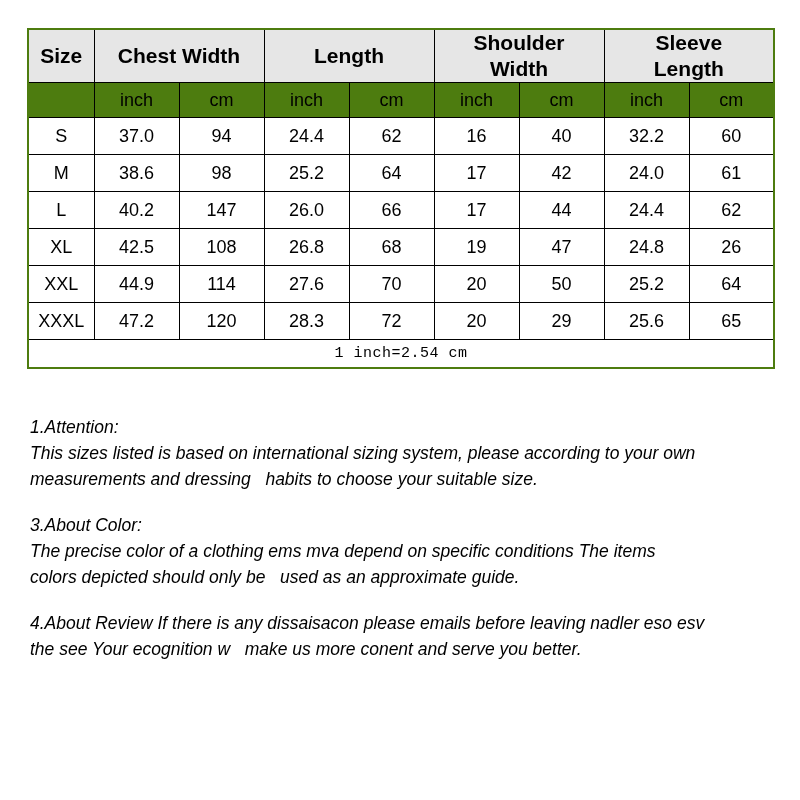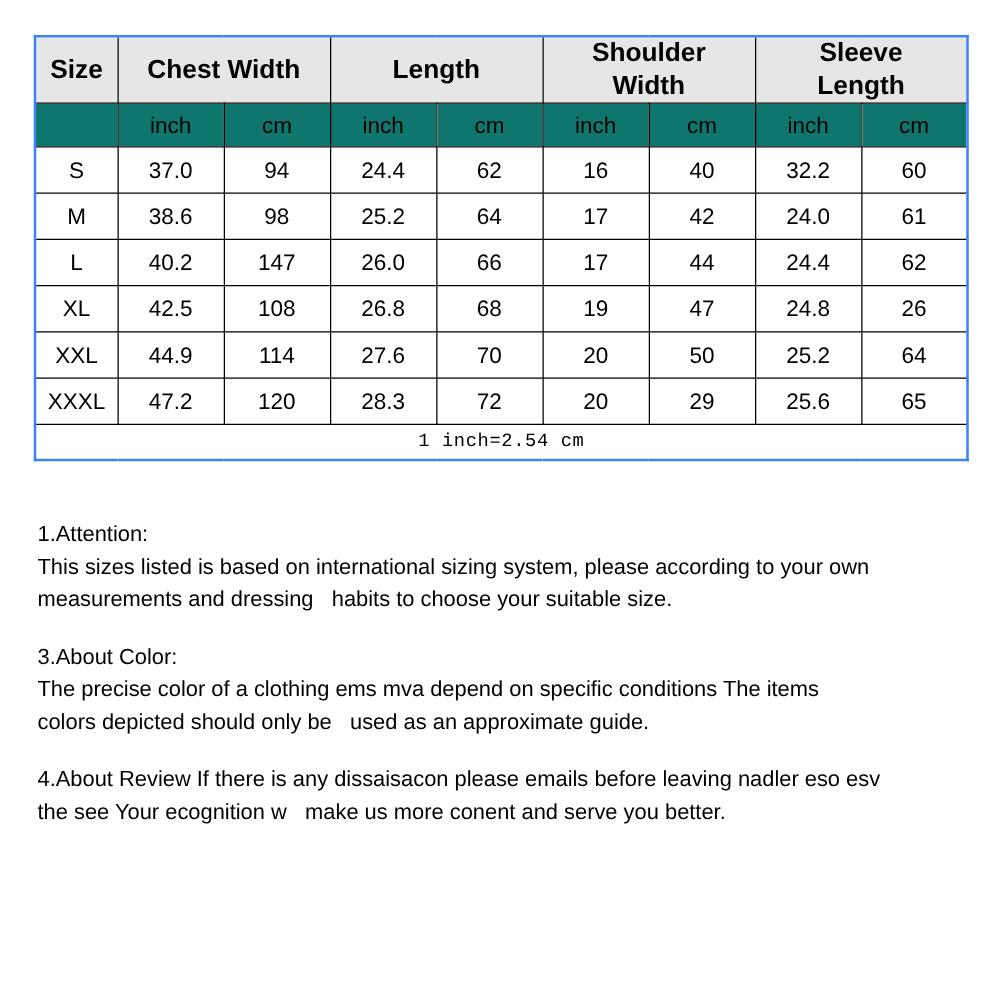--- a/index.html
+++ b/index.html
@@ -20,21 +20,21 @@
   
   .chart-wrap {
     position: absolute;
     left: 27px;
     top: 28px;
   }
   table.size-chart {
     border-collapse: collapse;
     table-layout: fixed;
     width: 747px;
-    border: 2px solid #3b82f6;
+    border: 2px solid #4d7c0f;
   }
   table.size-chart th,
   table.size-chart td {
     border: 1px solid #000000;
     text-align: center;
     vertical-align: middle;
     padding: 0;
     overflow: hidden;
   }
   col.c-size  { width: 66px; }
@@ -42,21 +42,21 @@
   tr.group-row th {
     height: 52px;
     background: #e6e6e6;
     font-size: 21px;
     font-weight: bold;
     line-height: 1.22;
     white-space: pre-line;
   }
   tr.unit-row td {
     height: 34px;
-    background: #0f766e;
+    background: #4d7c0f;
     font-size: 18px;
     font-weight: normal;
   }
   tr.data-row td {
     height: 36px;
     font-size: 18px;
   }
   tr.foot-row td {
     height: 27px;
     font-family: "Liberation Mono", monospace;
@@ -69,20 +69,21 @@
     position: absolute;
     left: 30px;
     top: 414px;
     width: 756px;
     font-size: 17.5px;
     line-height: 26px;
   }
   .note {
     margin: 0 0 20px 0;
     white-space: pre-wrap;
+    font-style: italic;
   }
 </style>
 </head>
 <body>
 
 <div class="page">
 
   <div class="chart-wrap">
     <table class="size-chart">
       <colgroup>

